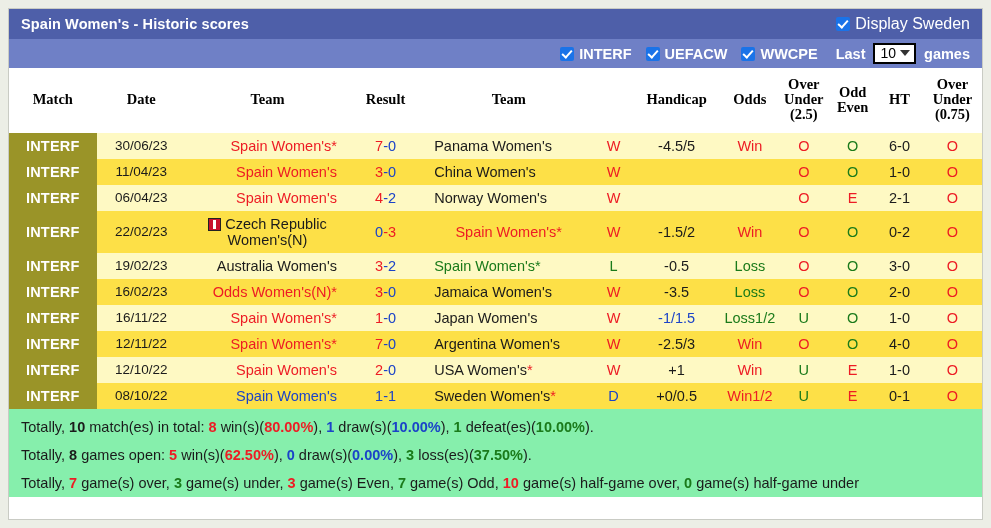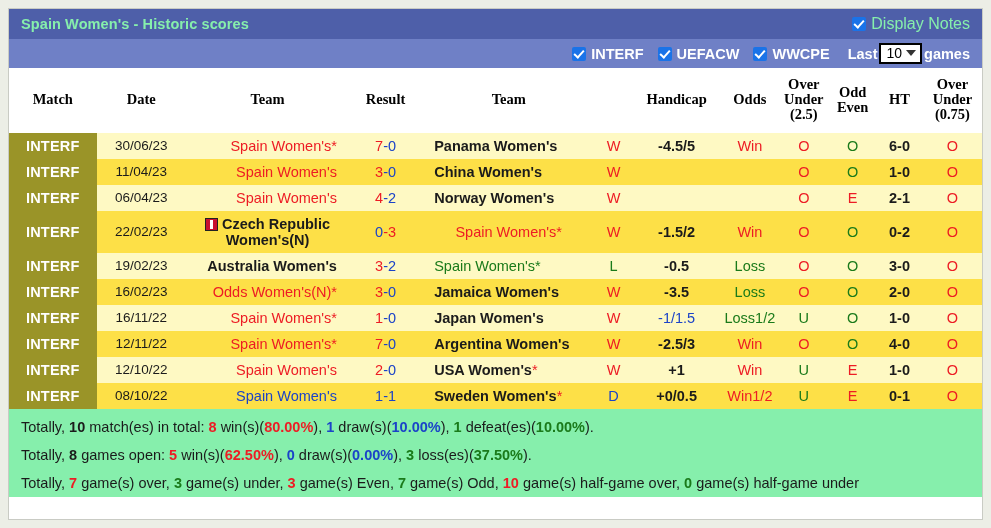--- a/index.html
+++ b/index.html
@@ -11,42 +11,42 @@
   }
   #app{
     position:absolute;left:8px;top:8px;width:975px;height:512px;
     background:#ffffff;
     border:1px solid #c9cbc4;
     box-sizing:border-box;
     overflow:hidden;
   }
   
   .titlebar{
-    height:30px;background:#4e5fa9;color:#86efac;
+    height:30px;background:#4e5fa9;color:#ffffff;
     display:flex;align-items:center;justify-content:space-between;
     padding:0 12px;box-sizing:border-box;
   }
   .titlebar .t{font-size:14.5px;font-weight:bold;letter-spacing:.1px;}
   .optbar{
     height:29px;background:#6f80c6;color:#ffffff;
     display:flex;align-items:center;justify-content:flex-end;
     padding:0 12px;box-sizing:border-box;
     font-size:14.5px;font-weight:bold;
   }
   .cbwrap{display:flex;align-items:center;gap:5px;margin-left:14px;}
   .cb{
     width:14px;height:14px;background:#1a73e8;border-radius:2px;
     display:inline-block;position:relative;flex:none;
   }
   .cb:after{
     content:"";position:absolute;left:4px;top:1px;
     width:4px;height:8px;border:solid #ffffff;border-width:0 2px 2px 0;
     transform:rotate(42deg);
   }
-  .selwrap{display:flex;align-items:center;gap:2px;margin-left:18px;text-align:center;}
+  .selwrap{display:flex;align-items:center;gap:8px;margin-left:18px;text-align:center;}
   .sel{
     background:#ffffff;color:#000000;border:2px solid #000000;
     font-size:14px;font-weight:normal;padding:1px 4px 2px 5px;
     display:flex;align-items:center;gap:4px;line-height:1;
     font-family:"Liberation Sans", sans-serif;
   }
   .caret{
     width:0;height:0;border-left:5px solid transparent;border-right:5px solid transparent;
     border-top:6px solid #333;display:inline-block;
   }
@@ -66,21 +66,21 @@
     background:#9a9428 !important;color:#ffffff;font-weight:bold;font-size:14.5px;
     letter-spacing:.2px;
   }
   td.date{font-size:13.5px;color:#1b1b1b;}
   td.teamH{text-align:right;padding-right:12px;}
   td.teamA{text-align:left;padding-left:12px;}
   td.teamH.center,td.teamA.center{text-align:center;padding-left:3px;padding-right:3px;}
   .c-red{color:#ed1c24;}
   .c-blue{color:#1b43c8;}
   .c-green{color:#1a7a1a;}
-  .c-black{color:#1b1b1b;font-weight:bold;}
+  .c-black{color:#1b1b1b;}
   .flag{
     display:inline-block;width:13px;height:13px;background:#c8102e;
     border:1px solid #222;box-sizing:border-box;position:relative;
     vertical-align:-2px;margin-right:4px;
   }
   .flag:before{
     content:"";position:absolute;left:4px;top:1px;width:3px;height:9px;background:#ffffff;
   }
   
   .footer{padding:4px 10px 0;background:#86efac;}
@@ -89,21 +89,21 @@
 </style>
 </head>
 <body>
 
 <div id="app">
 
   <div class="titlebar">
     <span class="t">Spain Women's - Historic scores</span>
     <span class="cbwrap">
       <span class="cb"></span>
-      <span>Display Notes</span>
+      <span>Display Sweden</span>
     </span>
   </div>
 
   <div class="optbar">
     <span class="cbwrap">
       <span class="cb"></span>
       <span>INTERF</span>
     </span>
     <span class="cbwrap">
       <span class="cb"></span>

